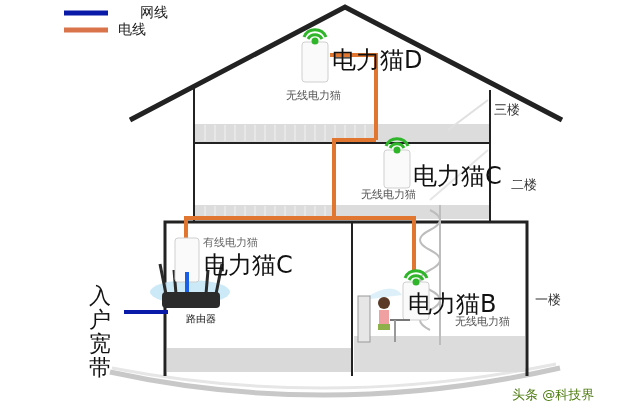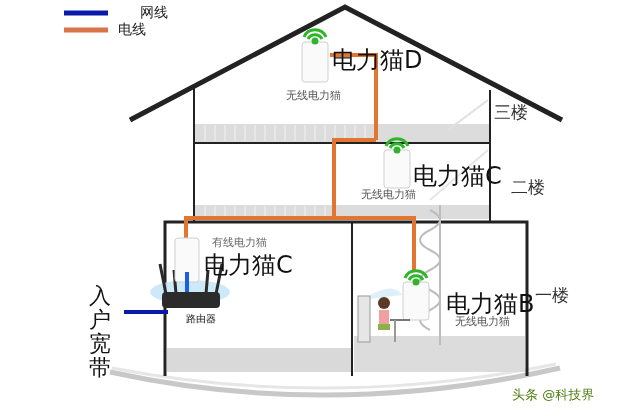--- a/index.html
+++ b/index.html
@@ -1,21 +1,21 @@
 <!DOCTYPE html>
 <html><head>
 <meta charset="utf-8">
 <style>
   html, body { margin:0; padding:0; background:#ffffff; }
   body { width:640px; height:416px; position:relative; overflow:hidden; font-family:"DejaVu Sans", sans-serif; }
   .abs { position:absolute; }
   .legend-label { font-size:14px; color:#222; }
   .adapter-name { font-size:24px; color:#111; white-space:nowrap; letter-spacing:0px; }
   .adapter-sub { font-size:11px; color:#555; white-space:nowrap;text-align:center; }
-  .floor-label { font-size:17px; color:#333; white-space:nowrap; }
+  .floor-label { font-size:13px; color:#333; white-space:nowrap; }
   .router-label { font-size:10px; color:#111; font-weight:normal; white-space:nowrap;padding-left:16px; }
   .broadband { font-size:22px; color:#111; line-height:24px; width:24px; text-align:center; }
   .watermark { font-size:13px; color:#4d7c0f; white-space:nowrap; }
   svg { position:absolute; left:0; top:0; }
 </style>
 </head>
 <body>
 
 <svg width="640" height="416" viewBox="0 0 640 416">
 
@@ -146,31 +146,31 @@
 
 <div class="abs legend-label" style="left:134px;top:4px;margin-left:6px;">网线</div>
 <div class="abs legend-label" style="left:118px;top:21px;font-family:Liberation Mono, monospace;">电线</div>
 
 <div class="abs adapter-name" style="left:332px;top:44px;">电力猫D</div>
 <div class="abs adapter-sub" style="left:286px;top:88px;">无线电力猫</div>
 
 <div class="abs adapter-name" style="left:413px;top:160px;">电力猫C</div>
 <div class="abs adapter-sub" style="left:361px;top:187px;">无线电力猫</div>
 
-<div class="abs adapter-sub" style="left:212px;top:235px;color:#666;">有线电力猫</div>
+<div class="abs adapter-sub" style="left:203px;top:235px;color:#666;">有线电力猫</div>
 <div class="abs adapter-name" style="left:204px;top:249px;">电力猫C</div>
 
-<div class="abs adapter-name" style="left:446px;top:288px;">电力猫B</div>
+<div class="abs adapter-name" style="left:408px;top:288px;">电力猫B</div>
 <div class="abs adapter-sub" style="left:455px;top:314px;">无线电力猫</div>
 
 <div class="abs router-label" style="left:170px;top:312px;">路由器</div>
 
 <div class="abs floor-label" style="left:494px;top:101px;">三楼</div>
 <div class="abs floor-label" style="left:498px;top:176px;margin-left:13px;">二楼</div>
-<div class="abs floor-label" style="left:535px;top:284px;">一楼</div>
+<div class="abs floor-label" style="left:535px;top:291px;">一楼</div>
 
 <div class="abs broadband" style="left:88px;top:284px;">
   <div>入</div>
   <div>户</div>
   <div>宽</div>
   <div>带</div>
 </div>
 
 <div class="abs watermark" style="left:512px;top:386px;">头条 @科技界</div>
 

